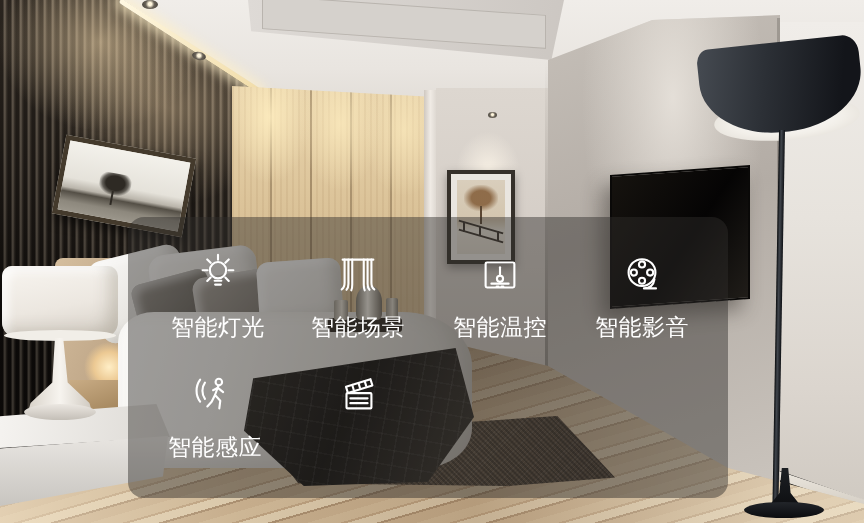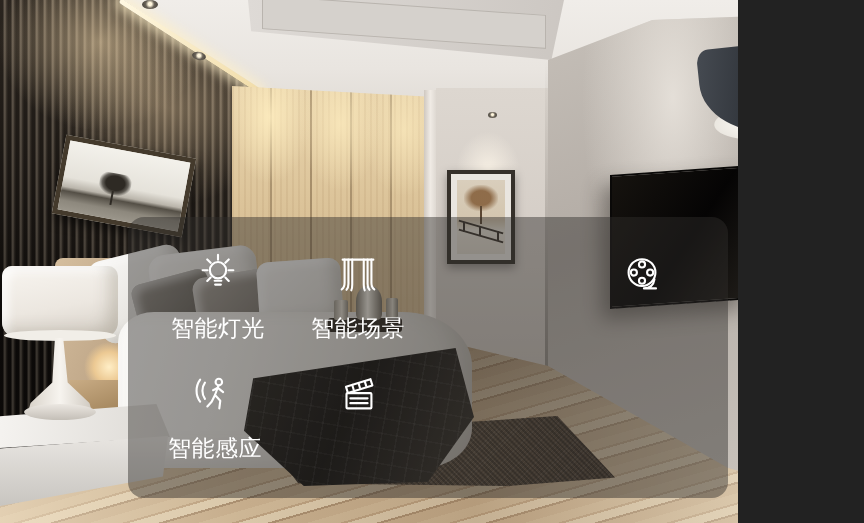--- a/index.html
+++ b/index.html
@@ -1,17 +1,17 @@
 <!DOCTYPE html>
 <html><head>
 <meta charset="utf-8">
 <style>
   html,body{margin:0;padding:0;background:#222;}
-  .stage{position:relative;width:738px;height:523px;overflow:hidden;
-         font-family:Liberation Sans, sans-serif;background:#000000;}
+  .stage{position:relative;width:864px;height:523px;overflow:hidden;
+         font-family:Liberation Mono, monospace;background:#000000;}
   .stage *{position:absolute;box-sizing:border-box;}
 
   
   .ceiling{left:0;top:0;width:864px;height:125px;
     background:linear-gradient(180deg,#f0ede9 0%,#e9e5e0 55%,#ded9d3 100%);}
   .tray{left:248px;top:0;width:316px;height:60px;
     background:linear-gradient(100deg,#dedad6,#ccc7c2);
     clip-path:polygon(0 0,100% 0,96% 100%,1% 52%);}
   .tray-inner{left:14px;top:5px;width:284px;height:34px;border:1px solid #b9b4ae;
     background:#d5d1cc;transform:skewY(4deg);}
@@ -264,30 +264,40 @@
 
   <div class="feature f2">
     <svg width="46" height="46" viewBox="0 0 48 48" class="icon-stroke">
       <path d="M8 8h32"></path>
       <path d="M10 8v24q0 5-3 7M14 8v25q0 4.5-2 6.5M18 8v26q0 4-1 6"></path>
       <path d="M38 8v24q0 5 3 7M34 8v25q0 4.5 2 6.5M30 8v26q0 4 1 6"></path>
     </svg>
     <span class="f-label">智能场景</span>
   </div>
 
+  <div class="feature f3">
+    <svg width="46" height="46" viewBox="0 0 48 48" class="icon-stroke">
+      <rect x="9" y="11" width="30" height="26" rx="1.5"></rect>
+      <path d="M24 16v8.5"></path>
+      <circle cx="24" cy="28" r="3.2"></circle>
+      <path d="M15 33h18M20.5 36h2M25.5 36h2"></path>
+    </svg>
+    <span class="f-label">智能温控</span>
+  </div>
 
   <div class="feature f4">
     <svg width="46" height="46" viewBox="0 0 48 48" class="icon-stroke">
       <circle cx="24" cy="21.5" r="14"></circle>
       <circle cx="24" cy="13" r="3.2"></circle>
       <circle cx="24" cy="30" r="3.2"></circle>
       <circle cx="15.5" cy="21.5" r="3.2"></circle>
       <circle cx="32.5" cy="21.5" r="3.2"></circle>
       <path d="M37 28.5c-1 6.5-5.5 9.3-11 9.5h12.6"></path>
     </svg>
+    <span class="f-label">智能影音</span>
   </div>
 
   <div class="feature f5">
     <svg width="46" height="46" viewBox="0 0 48 48" class="icon-stroke">
       <circle cx="28" cy="10.5" r="3.4"></circle>
       <path d="M27.5 14.5 24 24"></path>
       <path d="M27 16.5l5.5 4.5M27 16.5l-5 2.5"></path>
       <path d="M24 24l5.5 6-1 8M24 24l-3.5 7-4.5 5"></path>
       <path d="M13.5 11c-3.5 5-3.5 12 0 17M8.5 8c-5 7-5 16 0 23"></path>
     </svg>

